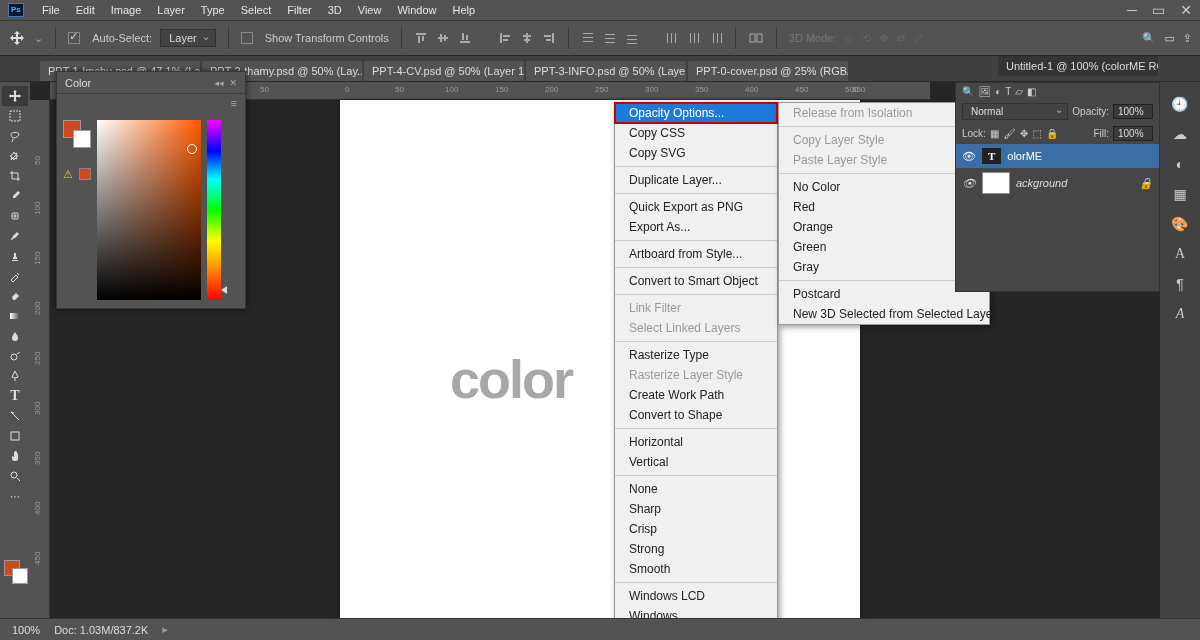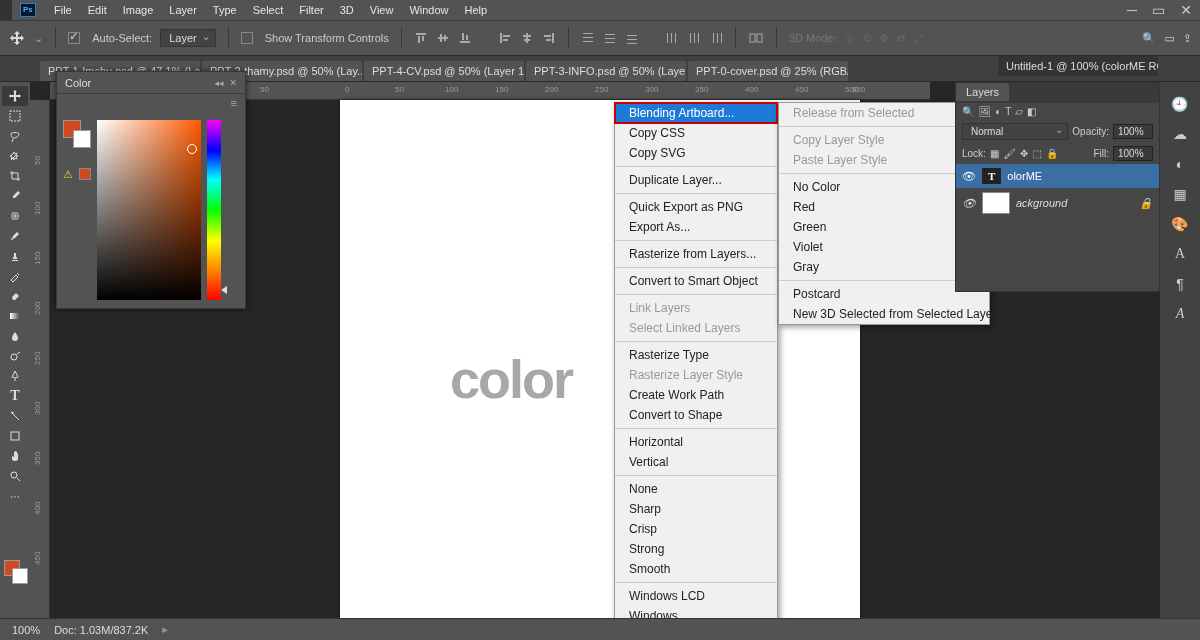--- a/index.html
+++ b/index.html
@@ -1,17 +1,17 @@
 <!DOCTYPE html>
 <html><head>
 <meta charset="utf-8">
 <style>
 * { margin:0; padding:0; box-sizing:border-box; font-family:"Segoe UI",Tahoma,sans-serif; user-select:none; }
 body { background:#323232; width:1200px; height:640px; overflow:hidden; color:#ccc; font-size:11px; position:relative; }
-.menubar { height:20px; background:#535353; display:flex; align-items:center; padding:0 8px; gap:0;margin-left:12px; }
+.menubar { height:20px; background:#535353; display:flex; align-items:center; padding:0 8px; gap:0; }
 .menubar .logo { width:16px; height:14px; background:#001833; border:1px solid #417abb; margin-right:10px; position:relative; }
 .menubar .logo::after { content:"Ps"; color:#5fa8e6; font-size:8px; font-weight:bold; position:absolute; top:1px; left:2px; }
 .menubar .mitem { padding:3px 8px; cursor:default; color:#e6e6e6; }
 .menubar .wctrl { margin-left:auto; display:flex; gap:15px; font-size:14px; color:#ccc; }
 .optbar { height:36px; background:#535353; border-top:1px solid #383838; border-bottom:1px solid #2a2a2a; display:flex; align-items:center; padding:0 8px; gap:8px; }
 .optbar .sep { width:1px; height:22px; background:#3a3a3a; margin:0 4px; }
 .chk { width:12px; height:12px; background:#535353; border:1px solid #888; display:inline-block; vertical-align:middle; margin-right:4px; position:relative; }
 .chk.on::after { content:"✓"; position:absolute; top:-3px; left:0; color:#ddd; font-size:11px; }
 .sel { background:#434343; border:1px solid #333; padding:2px 18px 2px 8px; color:#ddd; position:relative; }
 .sel::after { content:"⌄"; position:absolute; right:4px; top:0; color:#aaa; }
@@ -391,34 +391,34 @@
     <div class="spectrum">
         <div class="sel-ring"></div>
       </div>
     <div class="hue">
         <div class="tri"></div>
       </div>
   </div>
 </div>
 
 <div class="ctxmenu ctx1" id="ctx1">
-    <div class="item hi">Blending Artboard...</div>
+    <div class="item hi">Opacity Options...</div>
     <div class="item">Copy CSS</div>
     <div class="item">Copy SVG</div>
     <hr>
     <div class="item">Duplicate Layer...</div>
     <hr>
     <div class="item">Quick Export as PNG</div>
     <div class="item">Export As...</div>
     <hr>
-    <div class="item">Rasterize from Layers...</div>
+    <div class="item">Artboard from Style...</div>
     <hr>
     <div class="item">Convert to Smart Object</div>
     <hr>
-    <div class="item dis">Link Layers</div>
+    <div class="item dis">Link Filter</div>
     <div class="item dis">Select Linked Layers</div>
     <hr>
     <div class="item">Rasterize Type</div>
     <div class="item dis">Rasterize Layer Style</div>
     <div class="item">Create Work Path</div>
     <div class="item">Convert to Shape</div>
     <hr>
     <div class="item">Horizontal</div>
     <div class="item">Vertical</div>
     <hr>
@@ -426,37 +426,36 @@
     <div class="item">Sharp</div>
     <div class="item">Crisp</div>
     <div class="item">Strong</div>
     <div class="item">Smooth</div>
     <hr>
     <div class="item">Windows LCD</div>
     <div class="item">Windows</div>
   </div>
 
 <div class="ctxmenu ctx2" id="ctx2">
-    <div class="item dis">Release from Selected</div>
+    <div class="item dis">Release from Isolation</div>
     <hr>
     <div class="item dis">Copy Layer Style</div>
     <div class="item dis">Paste Layer Style</div>
     <hr>
     <div class="item">No Color</div>
     <div class="item">Red</div>
+    <div class="item">Orange</div>
     <div class="item">Green</div>
-    <div class="item">Violet</div>
     <div class="item">Gray</div>
     <hr>
     <div class="item">Postcard</div>
     <div class="item">New 3D Selected from Selected Layer</div>
   </div>
 
 <div class="layers-panel">
-  <div style="background:#3a3a3a"><span class="tab">Layers</span></div>
   <div class="row">
     <span>🔍</span>
     <span>🖼</span>
     <span>◐</span>
     <span>T</span>
     <span>▱</span>
     <span>◧</span>
   </div>
   <div class="row">
     <span class="sel" style="flex:1">Normal</span>

